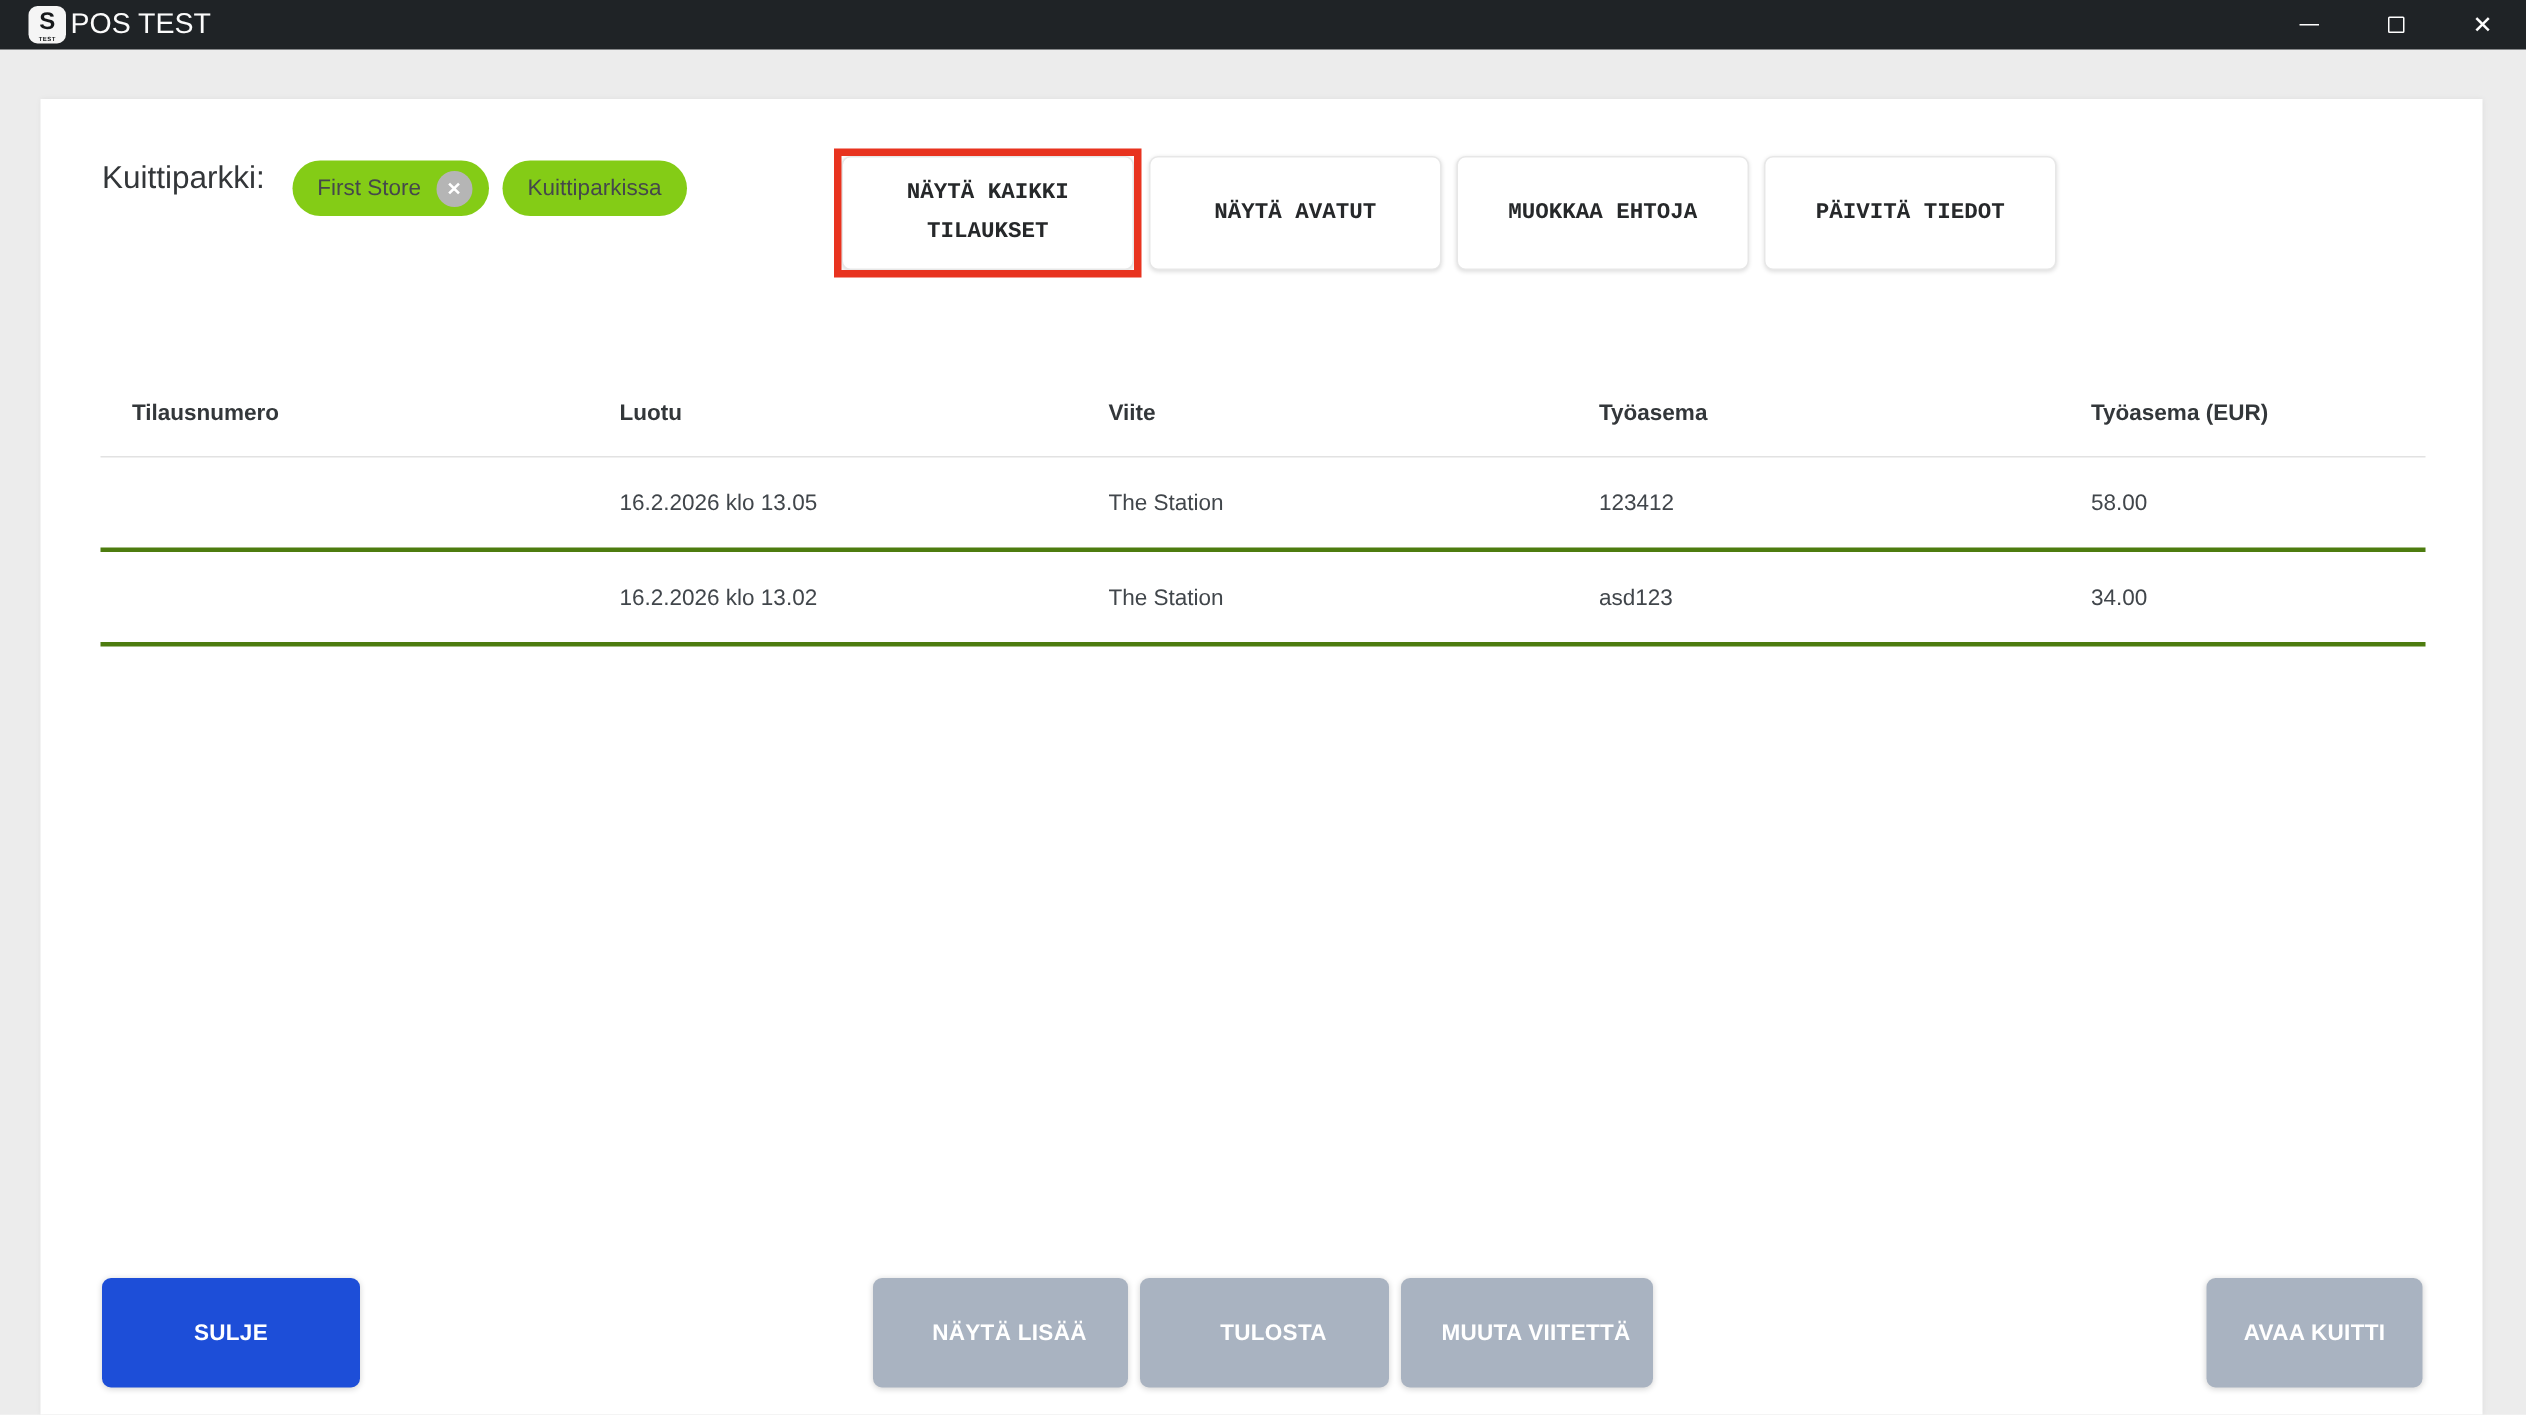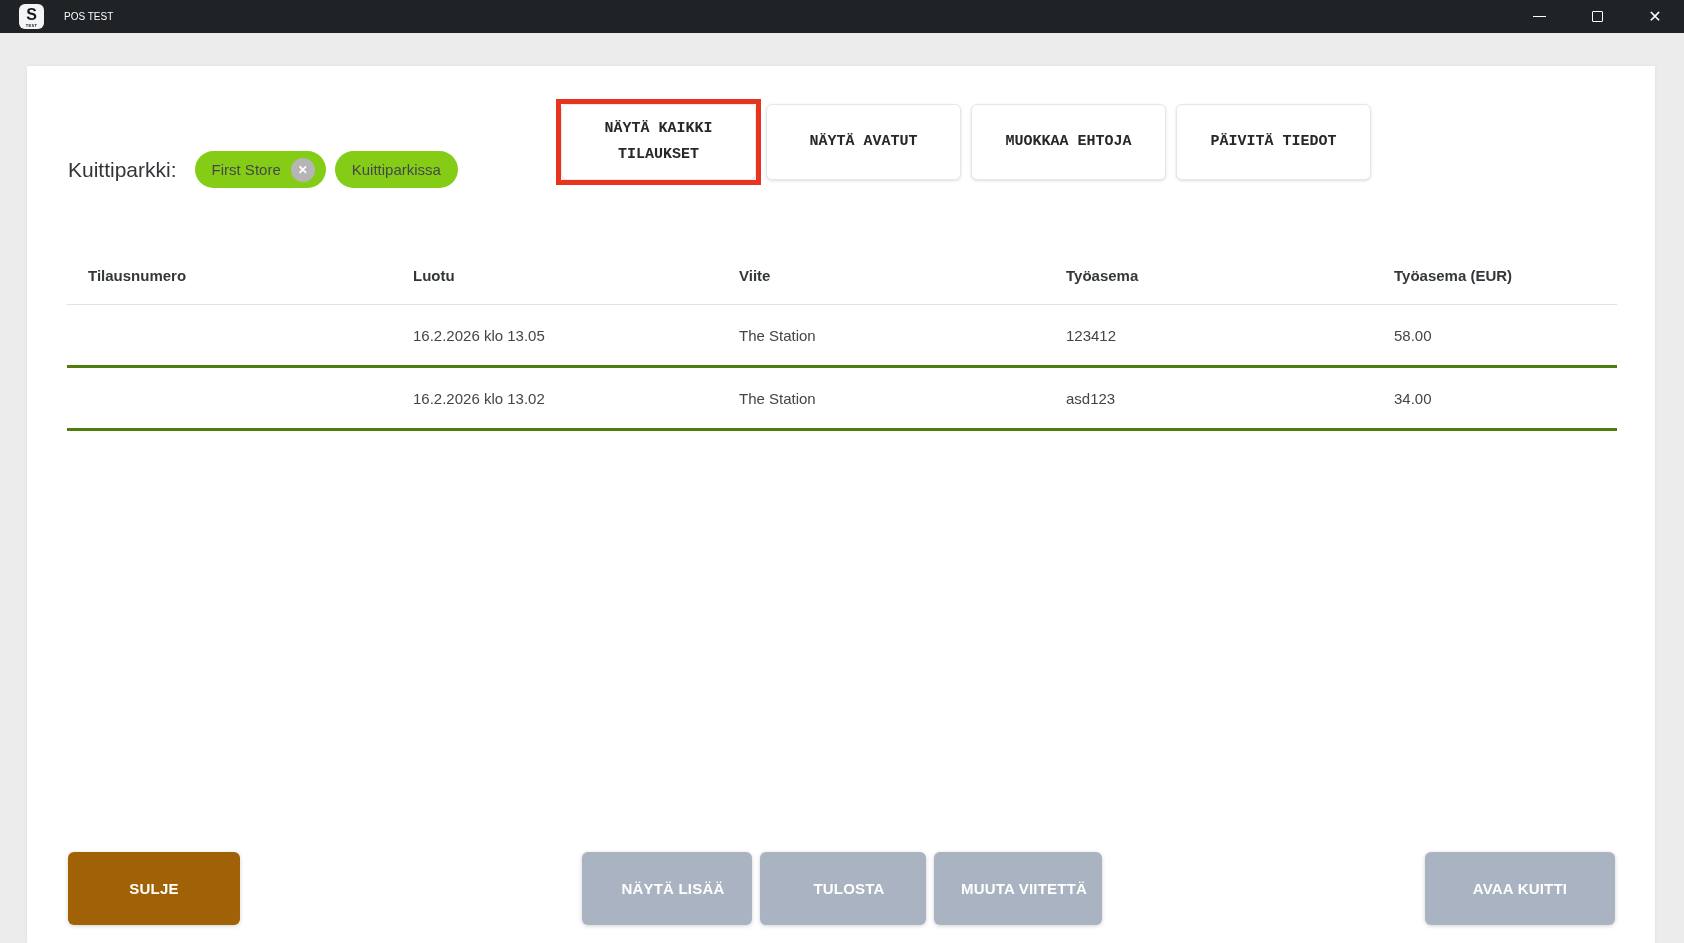--- a/index.html
+++ b/index.html
@@ -25,21 +25,21 @@
   }
   .app-icon .glyph {
     color: #17191b; font-weight: 700; font-size: 16px; line-height: 1;
     margin-top: -3px;
   }
   .app-icon .glyph-sub {
     position: absolute; bottom: 1px; left: 0; right: 0;
     text-align: center; font-size: 4px; font-weight: 700; color: #17191b;
     letter-spacing: 0.3px;
   }
-  .window-title { margin-left: 20px; font-size: 10px; color: #fbfbfb; }
+  .window-title { margin-left: 3px; font-size: 19px; color: #fbfbfb; }
   .window-controls {
     position: absolute; right: 0; top: 0; height: 33px;
     display: flex;
   }
   .win-btn {
     width: 58px; height: 33px;
     display: flex; align-items: center; justify-content: center;
     color: #ffffff; font-size: 14px; cursor: pointer;
     background: transparent; border: none;
   }
@@ -56,21 +56,21 @@
   .card {
     position: absolute; left: 27px; top: 66px;
     width: 1628px; height: 877px;
     background: #ffffff;
     box-shadow: 0 0 4px rgba(0,0,0,0.06);
   }
 
   
   .card-header {
     position: absolute; left: 41px; top: 41px;
-    display: flex; align-items: center; margin-top: 44px;
+    display: flex; 
   }
   .park-label {
     font-size: 21px; color: #333639; margin-right: 18px;
   }
   .tag-pill {
     height: 37px; background: #84cc16; border-radius: 19px;
     display: flex; align-items: center;
     padding: 4px 17px; margin-right: 9px;
     font-size: 15px; color: #45484b;
   }
@@ -132,32 +132,32 @@
   }
   .btn {
     height: 73px; border: none; border-radius: 6px;
     font-family: inherit; font-size: 15px; font-weight: 700;
     color: #ffffff; cursor: pointer;
     box-shadow: 0 1px 4px rgba(0,0,0,0.18);
     letter-spacing: 0.2px;
   }
   .btn-dark {
     position: absolute; left: 0; top: 0; width: 172px;
-    background: #a16207;
+    background: #1d4ed8;
   }
   .mid-group {
     position: absolute; left: 514px; top: 0;
     display: flex; gap: 8px;
   }
   .btn-muted { background: #a9b3c1; padding-left: 12px; }
   .btn-show-more { width: 170px; }
   .btn-print { width: 166px; }
   .btn-change-ref { width: 168px; }
   .btn-open-receipt {
-    position: absolute; right: 0; top: 0; width: 190px;
+    position: absolute; right: 0; top: 0; width: 144px;
     background: #a9b3c1;
   }
 </style>
 </head>
 <body>
 
 <div class="titlebar">
   <div class="app-icon">
     <span class="glyph">S</span>
     <span class="glyph-sub">TEST</span>

